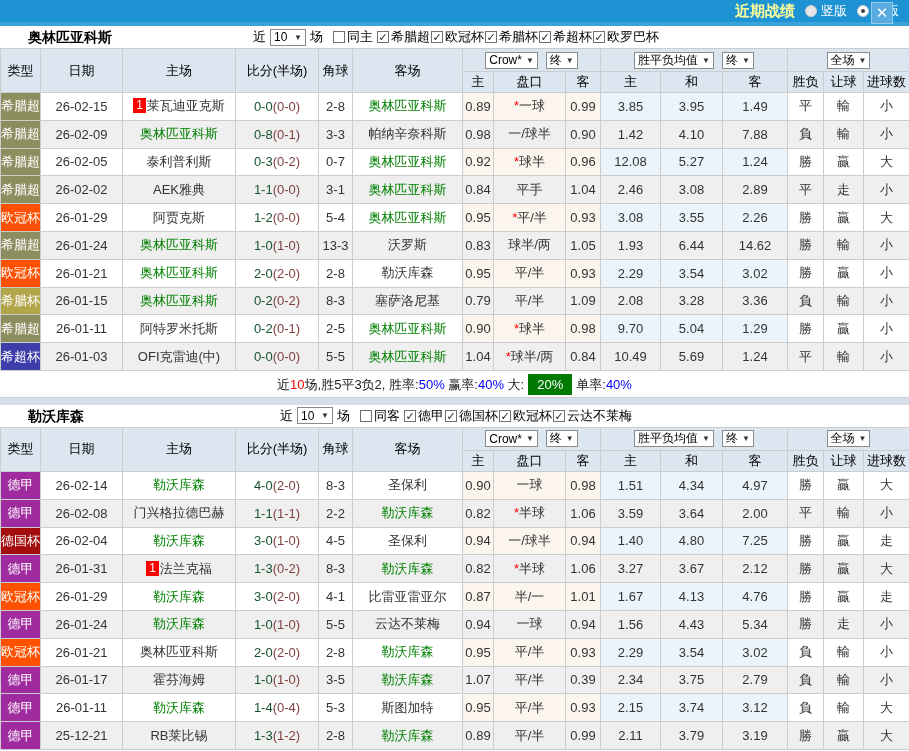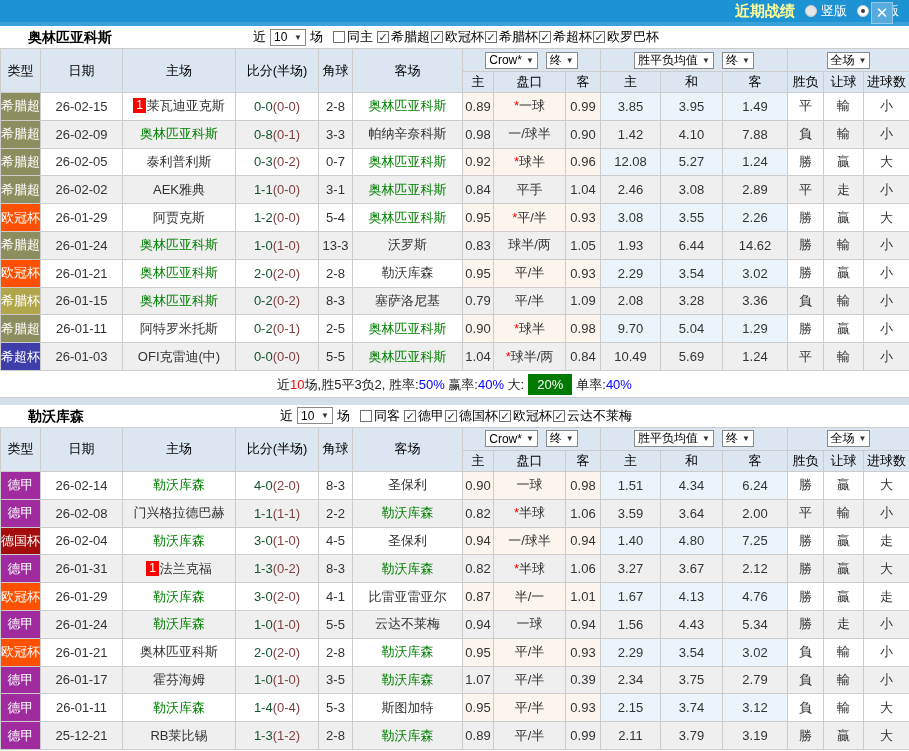--- a/index.html
+++ b/index.html
@@ -478,21 +478,21 @@
               <td>26-02-14</td>
               <td><span class="grn">勒沃库森</span></td>
               <td><span class="ft">4-0</span><span class="ht">(2-0)</span></td>
               <td>8-3</td>
               <td><span class="">圣保利</span></td>
               <td class="linen">0.90</td>
               <td class="linen">一球</td>
               <td class="linen">0.98</td>
               <td class="lblue">1.51</td>
               <td class="lblue">4.34</td>
-              <td class="lblue">6.24</td>
+              <td class="lblue">4.97</td>
               <td class="c-r">勝</td>
               <td class="c-r">贏</td>
               <td class="c-r">大</td>
             </tr>
             <tr class="alt">
               <td class="type" style="background:#9f2b9f">德甲</td>
               <td>26-02-08</td>
               <td><span class="">门兴格拉德巴赫</span></td>
               <td><span class="ft">1-1</span><span class="ht">(1-1)</span></td>
               <td>2-2</td>

